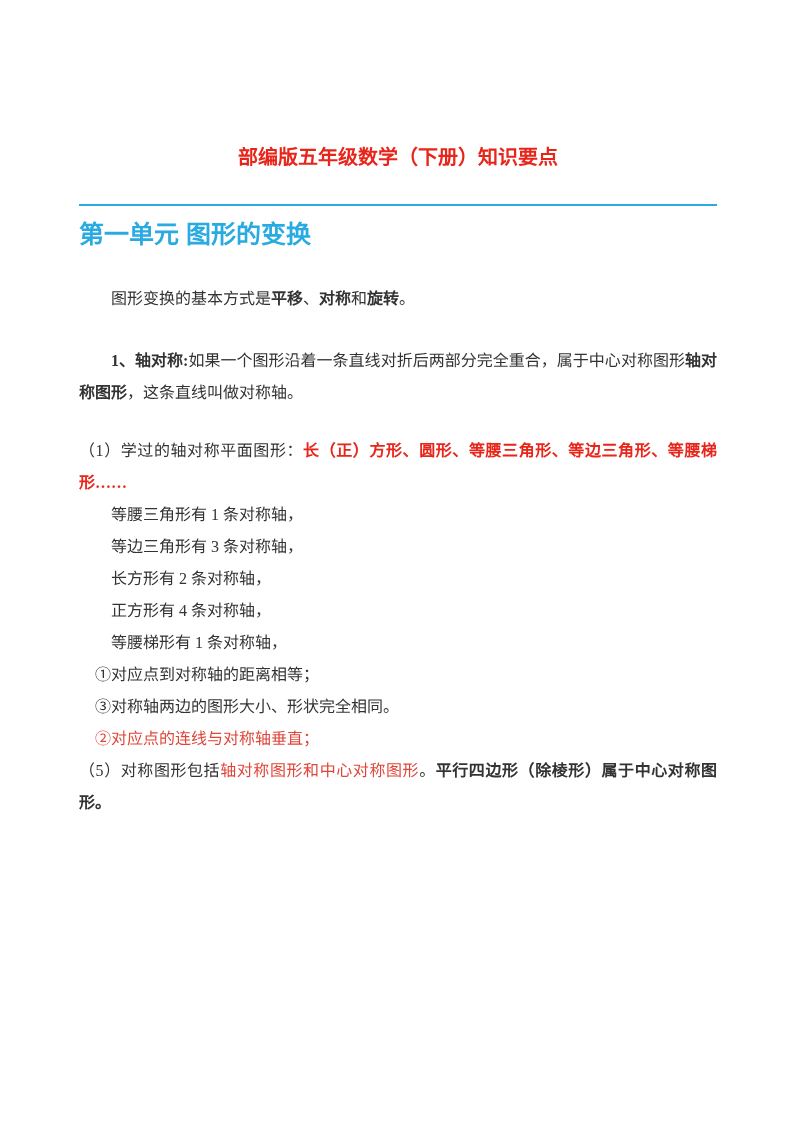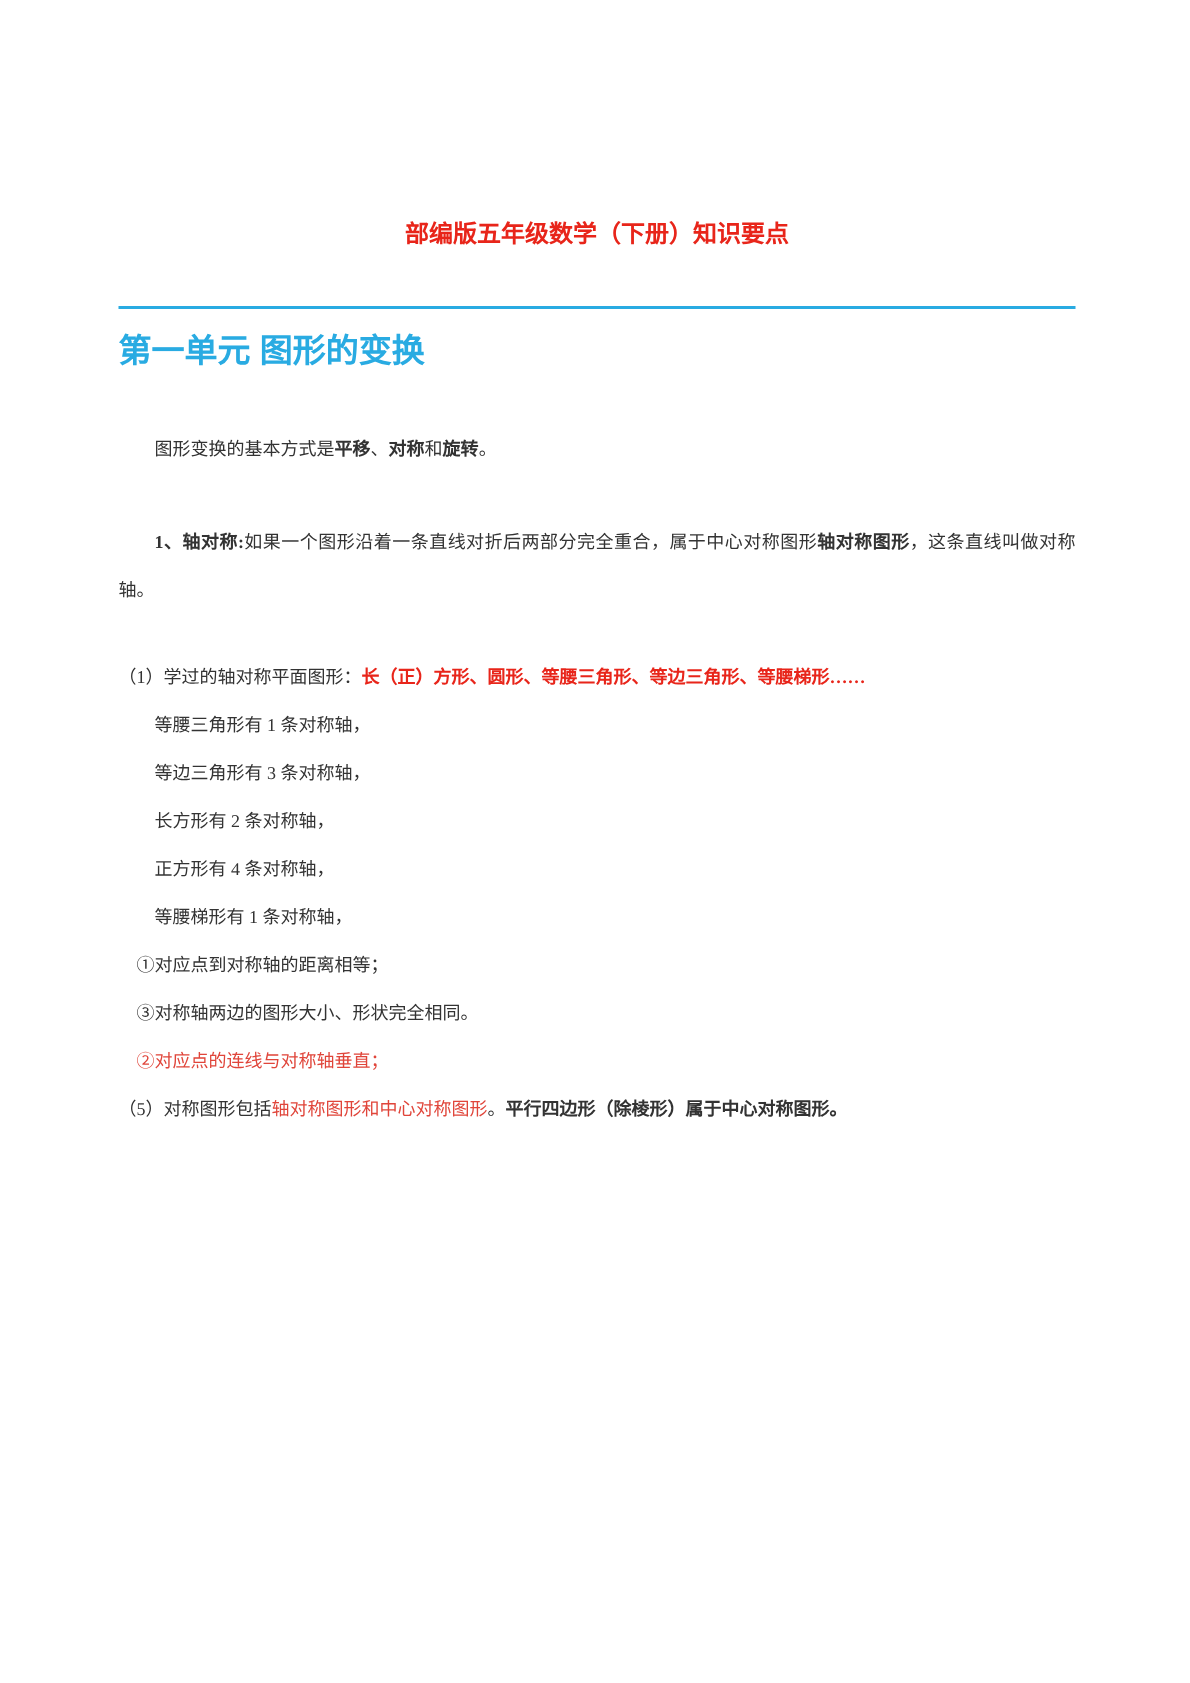--- a/index.html
+++ b/index.html
@@ -12,44 +12,44 @@
     overflow: hidden;
     font-family: "Liberation Serif", serif;
     color: #333333;
   }
   .content {
     padding: 0 76px 0 79px;
   }
   .doc-title {
     margin: 0;
     padding-top: 144px;
-    font-size: 16px;
+    font-size: 20px;
     line-height: 26px;
     font-weight: bold;
     text-align: center;
     color: #e8251a;
     font-family: "Liberation Serif", serif;
   }
   .divider {
     height: 2px;
     background: #29abe2;
     border: 0;
     margin: 34px 0 0 0;
   }
   .section-heading {
     margin: 13px 0 0 0;
-    font-size: 22px;
+    font-size: 25px;
     line-height: 30px;
     font-weight: 600;
     color: #29abe2;
     font-family: "Liberation Sans", sans-serif;
   }
   .body-text {
     margin-top: 34px;
-    font-size: 12px;
+    font-size: 16px;
     line-height: 32px;
     text-align: justify;
   }
   .body-text p { margin: 0; }
   .indent2 { text-indent: 2em; }
   .pad2 { padding-left: 2em; }
   .pad1 { padding-left: 1em; }
   .gap-a { margin-bottom: 30px !important; }
   .gap-b { margin-bottom: 26px !important; }
   .b { font-weight: bold; }

